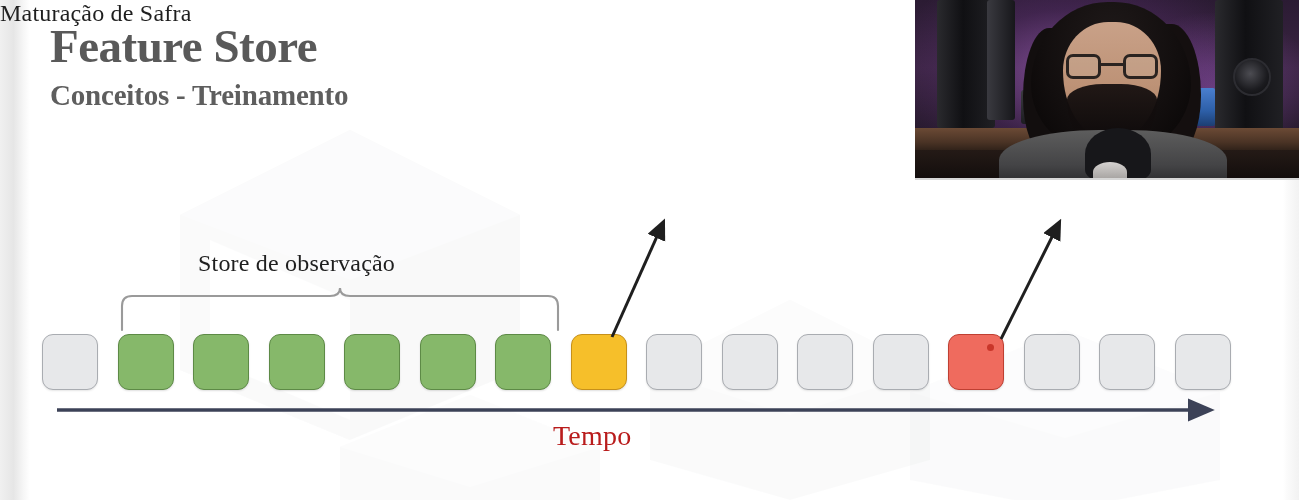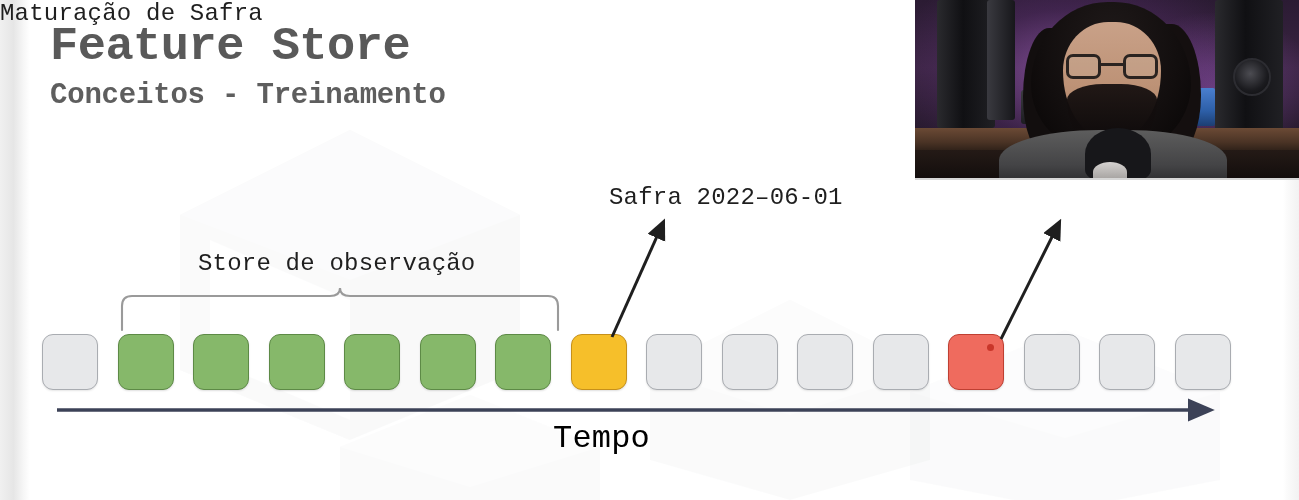--- a/index.html
+++ b/index.html
@@ -6,21 +6,21 @@
     margin: 0;
     padding: 0;
     background: #ffffff;
   }
   #screen {
     position: relative;
     width: 1299px;
     height: 500px;
     overflow: hidden;
     background: #ffffff;
-    font-family: Liberation Mono, monospace;
+    font-family: Liberation Serif, serif;
   }
 
   
   .slide-surface {
     position: absolute;
     left: 0; top: 0;
     width: 1299px; height: 500px;
     background: #ffffff;
   }
   .slide-edge-left {
@@ -132,22 +132,22 @@
     left: 0; top: 0;
     width: 1299px; height: 500px;
     pointer-events: none;
   }
 
   
   .axis-label {
     position: absolute;
     left: 553px;
     top: 420px;
-    font-size: 32px;
-    color: #000000;
+    font-size: 28px;
+    color: #b91c1c;
     letter-spacing: 0.2px;
   }
 
   
   .webcam {
     position: absolute;
     left: 915px;
     top: 0;
     width: 384px;
     height: 178px;
@@ -310,21 +310,20 @@
     <polygon points="140,0 270,52 270,120 140,140 10,120 10,52" fill="#9aa0a6"></polygon>
     <polygon points="140,0 270,52 140,92 10,52" fill="#c8cdd2"></polygon>
   </svg>
 
   <div class="title-block">
     <h1 class="slide-title">Feature Store</h1>
     <h2 class="slide-subtitle">Conceitos - Treinamento</h2>
   </div>
 
   <div class="annot-label label-janela">Store de observação</div>
-  <div class="annot-label label-safra">Safra 2022–06-01</div>
   <div class="annot-label label-maturation">Maturação de Safra</div>
 
   <div class="timeline" id="timeline">
       <div class="tl-box gray" style="left: 0px;"></div>
       <div class="tl-box green" style="left: 75.5px;"></div>
       <div class="tl-box green" style="left: 151px;"></div>
       <div class="tl-box green" style="left: 226.5px;"></div>
       <div class="tl-box green" style="left: 302px;"></div>
       <div class="tl-box green" style="left: 377.5px;"></div>
       <div class="tl-box green" style="left: 453px;"></div>

